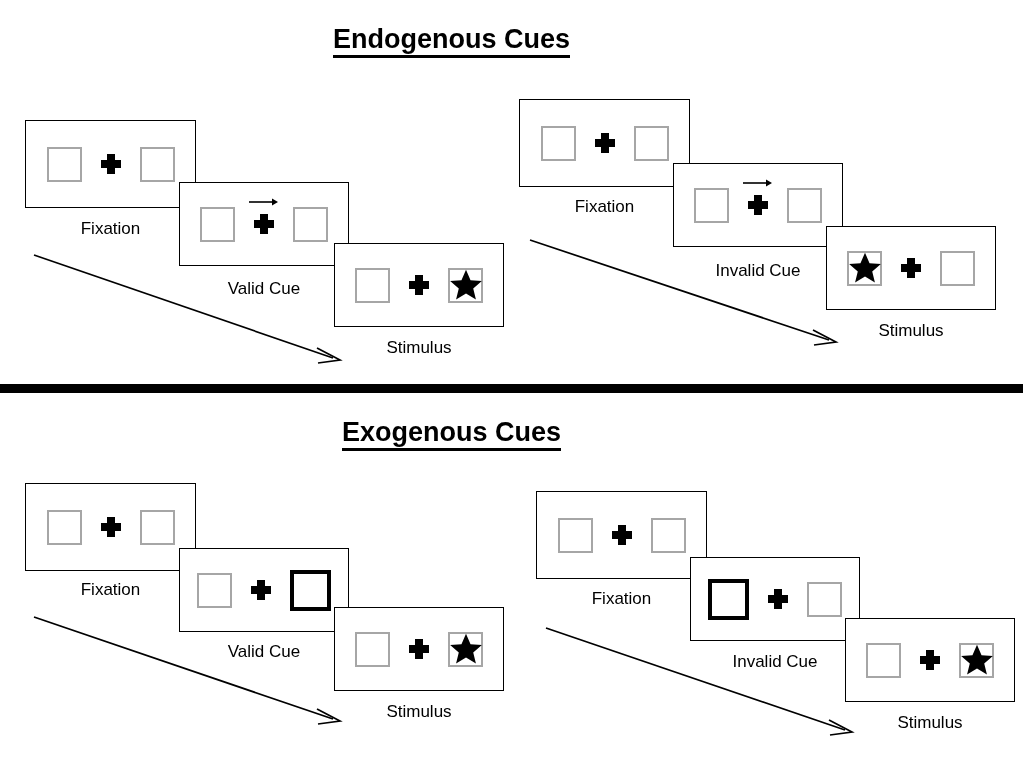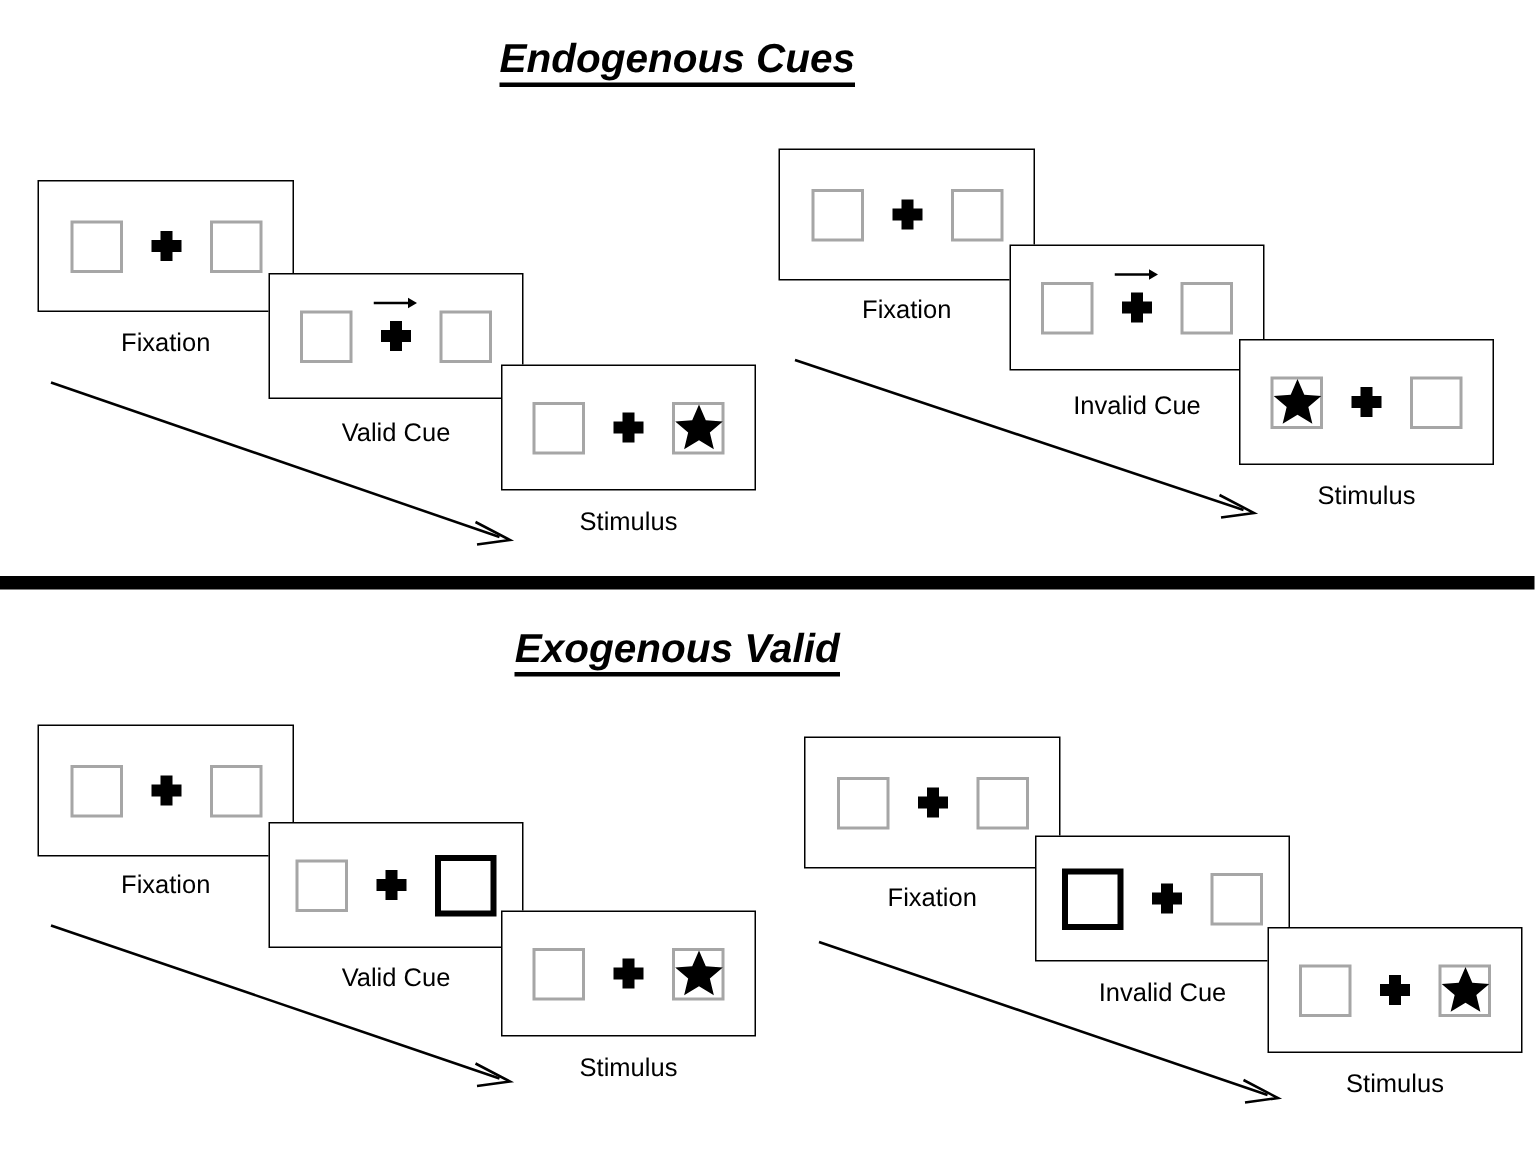--- a/index.html
+++ b/index.html
@@ -19,21 +19,20 @@
   
   .section-title {
     position: absolute;
     left: 0;
     width: 903px;
     text-align: center;
     font-weight: bold;
     font-size: 27px;
     letter-spacing: 0px;
     line-height: 1;
-    font-style: italic;
   }
   .section-title span {
     display: inline-block;
     border-bottom: 3px solid #000;
     padding-bottom: 2px;
   }
 
   
   .divider {
     position: absolute;
@@ -234,21 +233,21 @@
 <div class="card-label" style="left:826px; top:322px; width:170px;">Stimulus</div>
 
 <svg class="flow-arrow">
   <line x1="530" y1="240" x2="829" y2="340" stroke="#000" stroke-width="1.7"></line>
   <path d="M813 330 L836 342 L814 345" fill="none" stroke="#000" stroke-width="1.7"></path>
 </svg>
 
 <div class="divider"></div>
 
 <div class="section-title" style="top:419px;">
-  <span>Exogenous Valid</span>
+  <span>Exogenous Cues</span>
 </div>
 
 <div class="card" style="left:25px; top:483px; width:171px; height:88px;">
   <div class="card-inner">
     <div class="sq"></div>
     <div class="plus"></div>
     <div class="sq"></div>
   </div>
 </div>
 <div class="card-label" style="left:25px; top:581px; width:171px;">Fixation</div>

